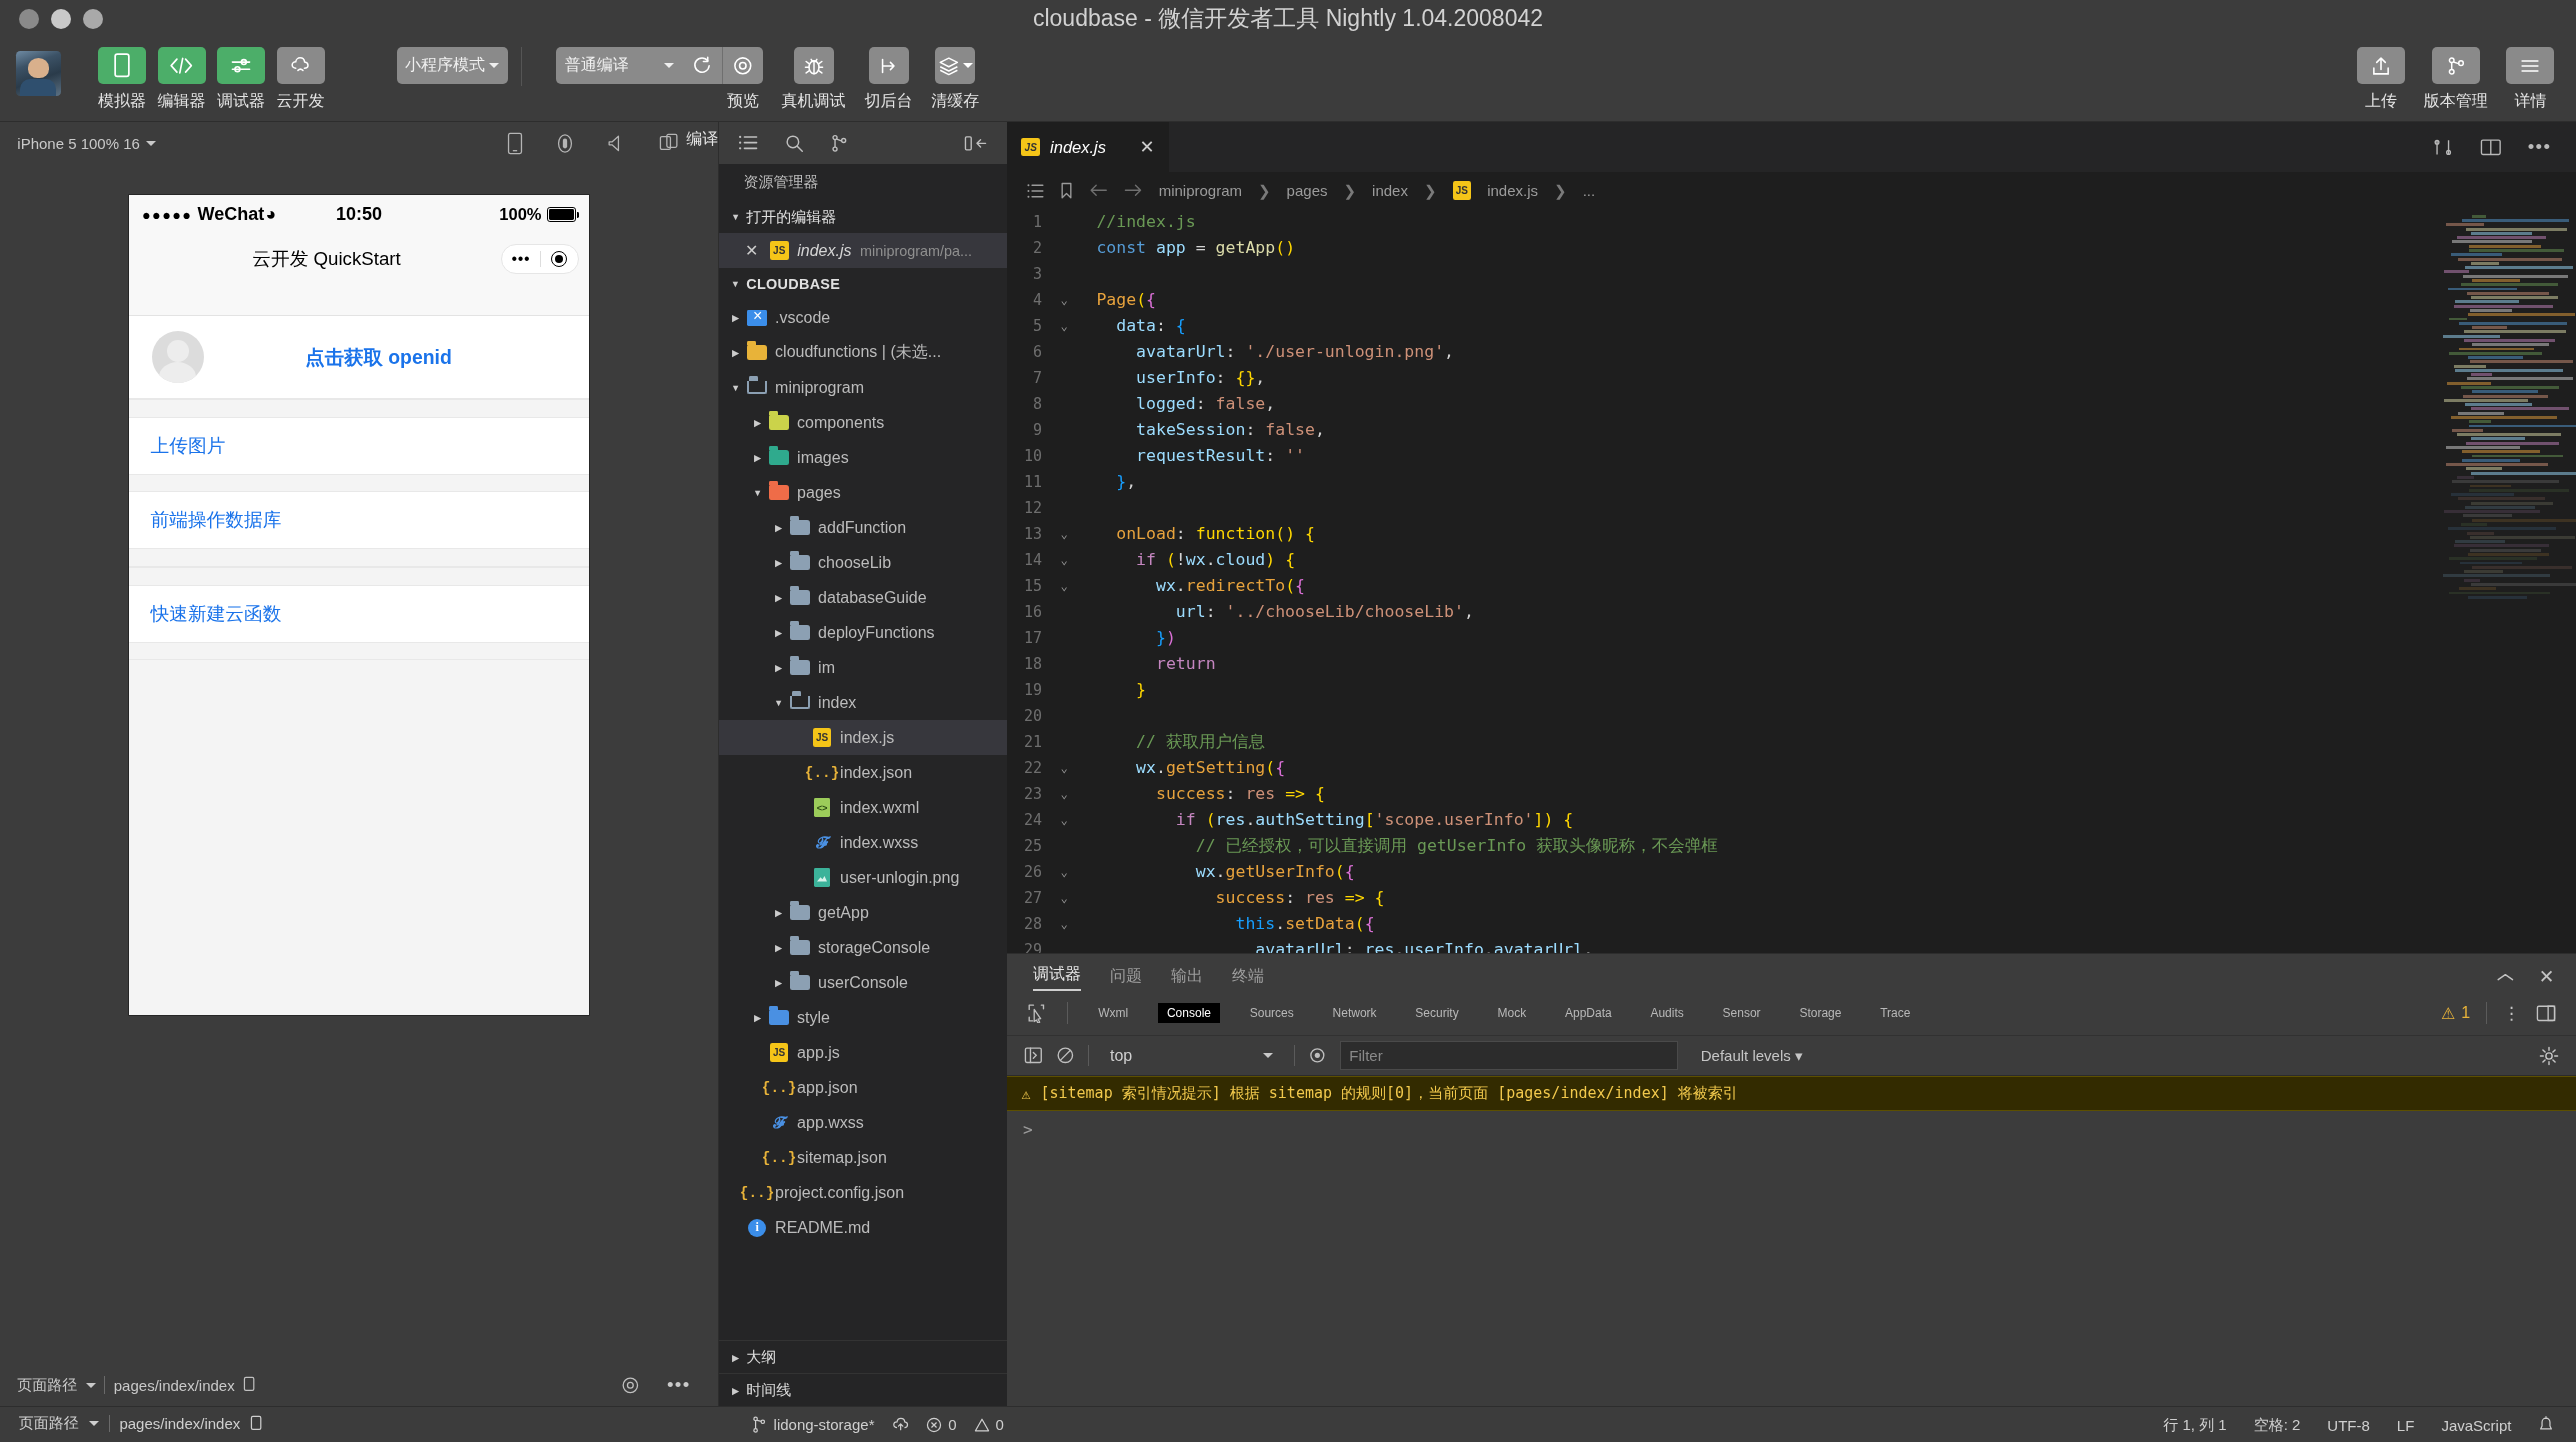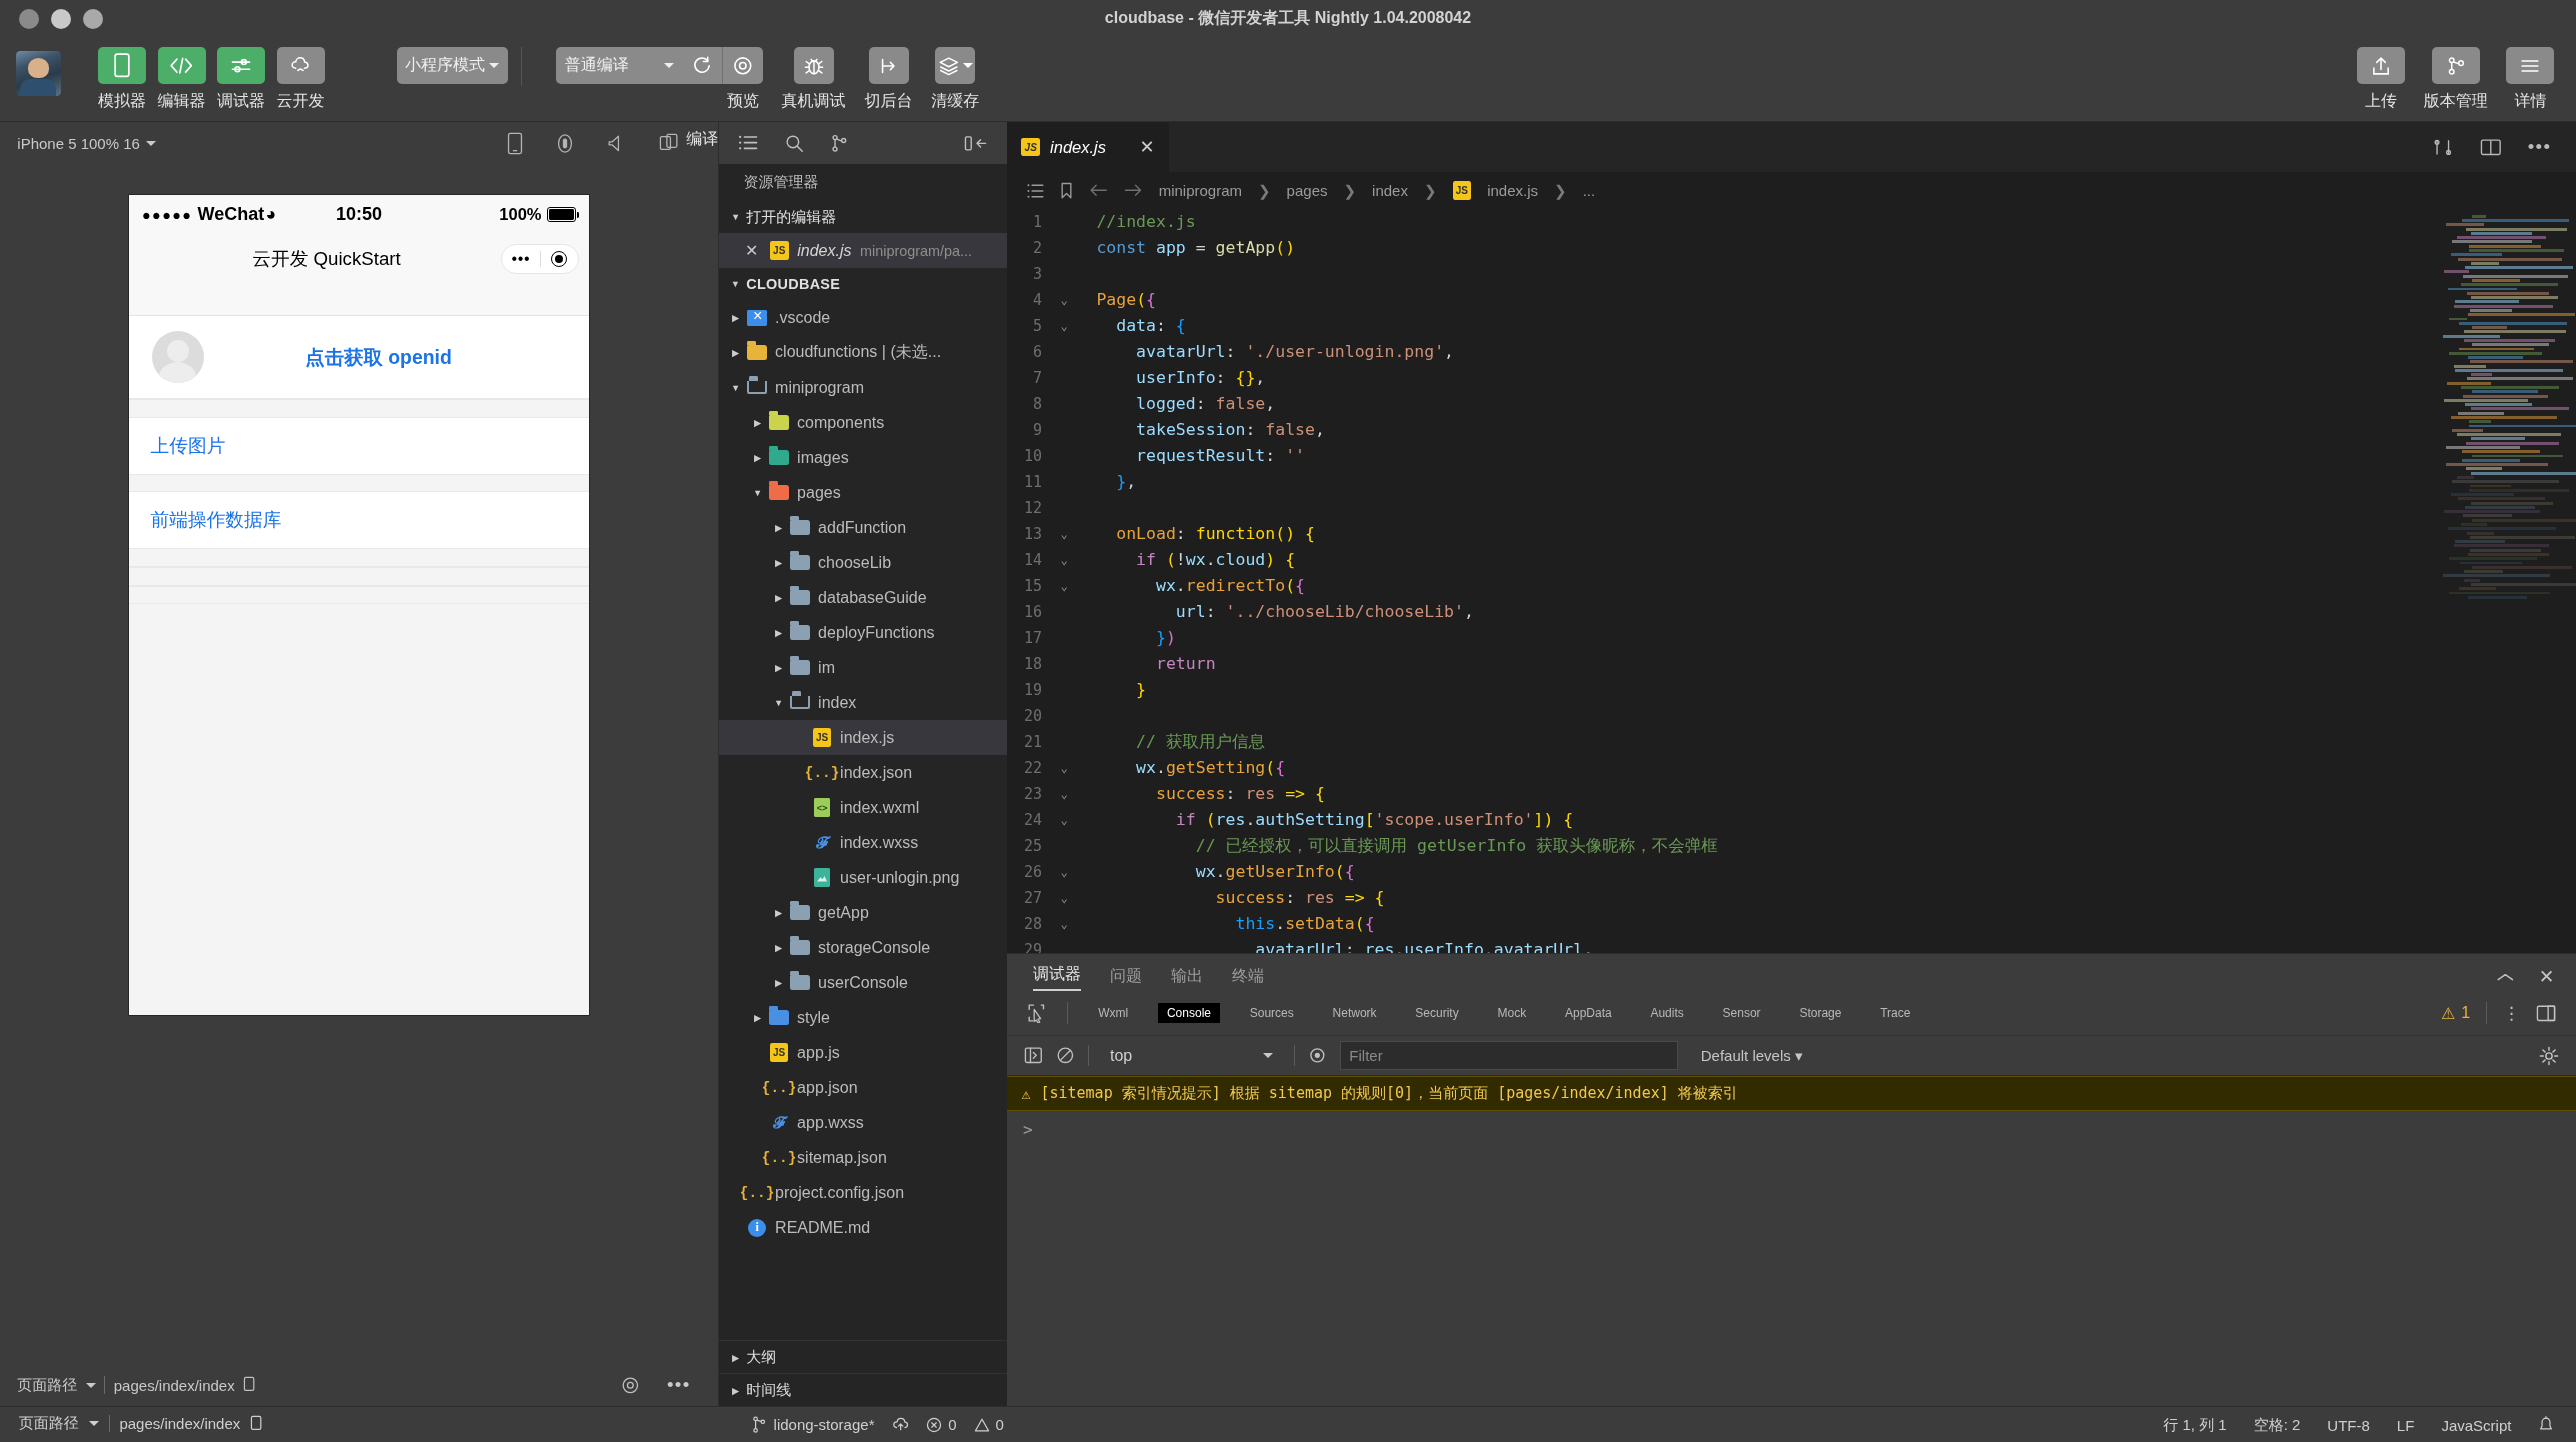--- a/index.html
+++ b/index.html
@@ -9,21 +9,21 @@
     background:#3c3c3c; color:#ccc;
     -webkit-font-smoothing: antialiased;
   }
   .app { width:2576px; height:1443px; display:flex; flex-direction:column; background:#3c3c3c; }
 
   
   .titlebar { height:37px; background:#3c3c3c; position:relative; flex:none; display:flex; align-items:center; }
   .traffic { display:flex; gap:12.2px; margin-left:18.7px; }
   .traffic i { width:20px; height:20px; border-radius:50%; display:block; }
   .t1 { background:#8a8a8a; } .t2 { background:#c9c9c9; } .t3 { background:#a9a9a9; }
-  .wintitle { position:absolute; left:0; right:0; text-align:center; font-size:16px; color:#d2d2d2; pointer-events:none;font-weight:bold; }
+  .wintitle { position:absolute; left:0; right:0; text-align:center; font-size:23px; color:#d2d2d2; pointer-events:none; }
 
   
   .toolbar { height:85px; background:#3c3c3c; display:flex; align-items:flex-start; padding:10px 0 0 0; flex:none; position:relative; border-bottom:0.7px solid #2d2d2d;}
   .avatar { width:45px; height:45px; border-radius:4.3px; margin-left:16px; margin-top:4.3px;
     background:linear-gradient(160deg,#6f8ba3 0%,#3c5266 30%,#2a3b4a 60%,#5c7183 100%);
     position:relative; overflow:hidden; flex:none; }
   .avatar::before { content:""; position:absolute; left:11.5px; top:7.2px; width:21.6px; height:20px; border-radius:50% 50% 45% 45%; background:#d9b08c; }
   .avatar::after { content:""; position:absolute; left:4.3px; bottom:0; width:36px; height:17.3px; border-radius:10px 10px 0 0; background:#2f4f6e; }
 
   .tgroup { display:flex; gap:11.5px; margin-left:37px; }
@@ -398,20 +398,21 @@
             <div class="uavatar"></div>
             <div class="ulabel">点击获取 openid</div>
           </div>
 
           <div class="gapRow"></div>
           <div class="listRow">上传图片</div>
           <div class="gapRow"></div>
           <div class="listRow">前端操作数据库</div>
           <div class="gapRow"></div>
           <div class="gapRow"></div>
+          <div class="listRow">快速新建云函数</div>
           <div class="gapRow"></div>
           <div class="simfill"></div>
         </div>
       </div>
 
       <div class="pagebar">
         <span>页面路径</span>
         <span class="caret" style="border-top-color:#c9c9c9;"></span>
         <span class="st-divider"></span>
         <span>pages/index/index</span>

